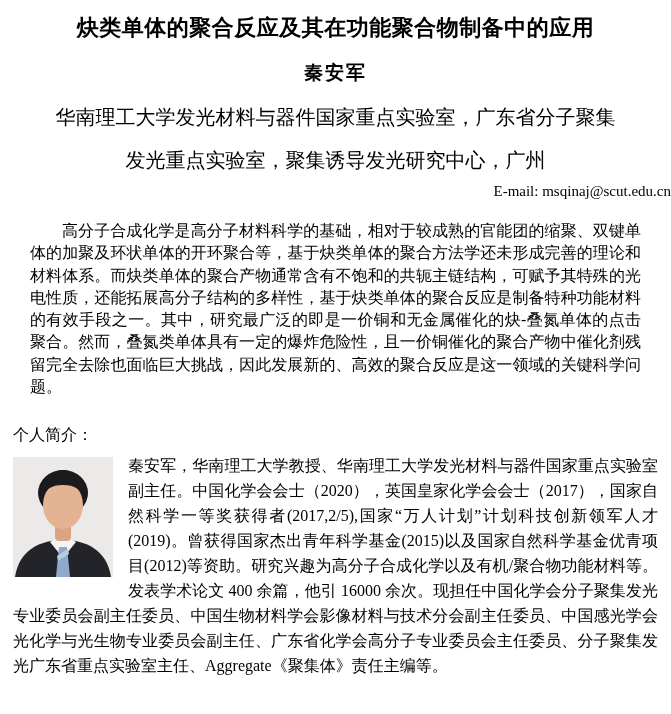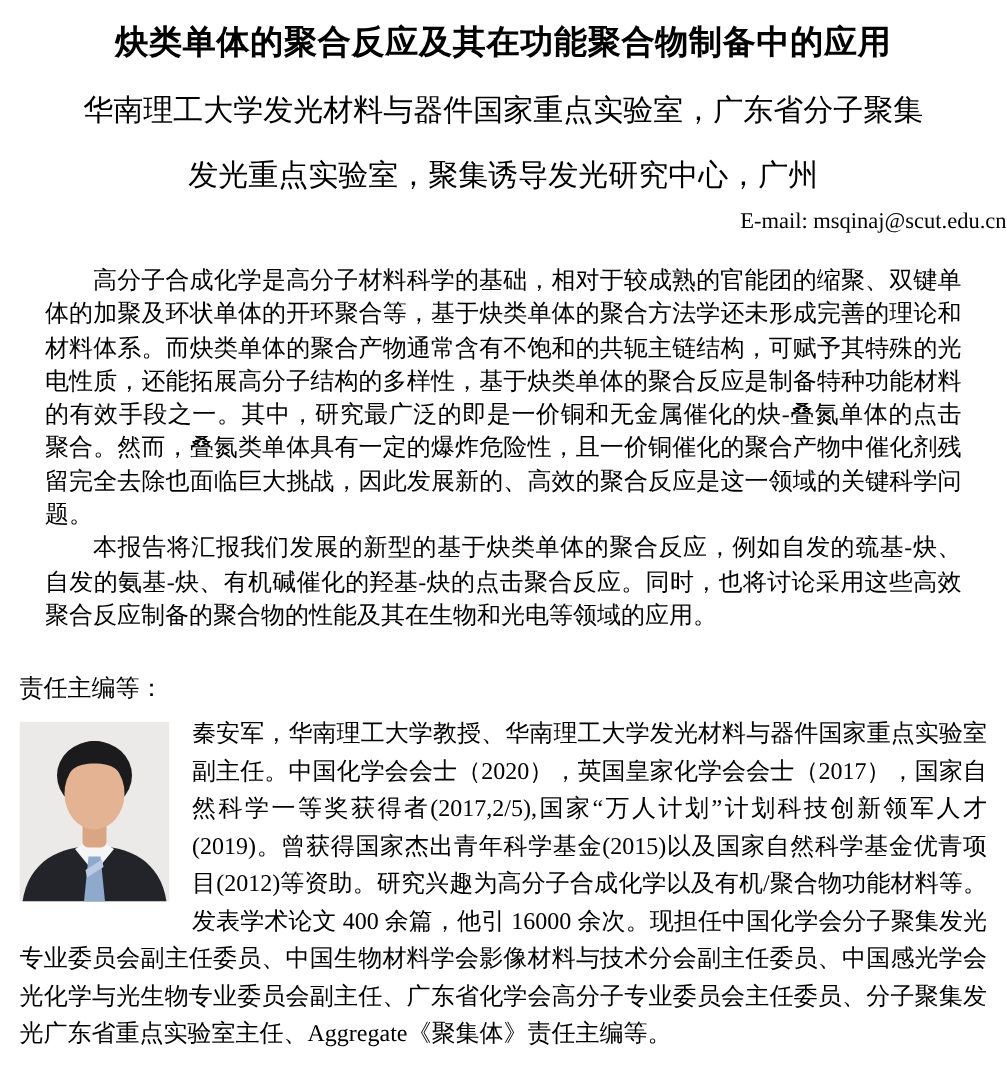--- a/index.html
+++ b/index.html
@@ -22,31 +22,31 @@
   .photo{float:left;display:block;width:100px;height:120px;margin:4px 15px 26px 0;}
   .photo svg{display:block;width:100%;height:100%;}
 </style>
 </head>
 <body>
 
 <div class="page">
 
   <h1 class="title">炔类单体的聚合反应及其在功能聚合物制备中的应用</h1>
 
+  <div class="author">秦安军</div>
 
   <div class="affiliation">华南理工大学发光材料与器件国家重点实验室，广东省分子聚集发光重点实验室，聚集诱导发光研究中心，广州</div>
 
   <div class="email">E-mail: msqinaj@scut.edu.cn</div>
 
   <div class="abstract">
     <p>高分子合成化学是高分子材料科学的基础，相对于较成熟的官能团的缩聚、双键单体的加聚及环状单体的开环聚合等，基于炔类单体的聚合方法学还未形成完善的理论和材料体系。而炔类单体的聚合产物通常含有不饱和的共轭主链结构，可赋予其特殊的光电性质，还能拓展高分子结构的多样性，基于炔类单体的聚合反应是制备特种功能材料的有效手段之一。其中，研究最广泛的即是一价铜和无金属催化的炔-叠氮单体的点击聚合。然而，叠氮类单体具有一定的爆炸危险性，且一价铜催化的聚合产物中催化剂残留完全去除也面临巨大挑战，因此发展新的、高效的聚合反应是这一领域的关键科学问题。</p>
-    <p>本报告将汇报我们发展的新型的基于炔类单体的聚合反应，例如自发的巯基-炔、自发的氨基-炔、有机碱催化的羟基-炔的点击聚合反应。同时，也将讨论采用这些高效聚合反应制备的聚合物的性能及其在生物和光电等领域的应用。</p>
   </div>
 
-  <div class="bio-heading">责任主编等：</div>
+  <div class="bio-heading">个人简介：</div>
 
   <div class="bio">
     <span class="photo">
       <svg viewBox="0 0 100 120" xmlns="http://www.w3.org/2000/svg">
         <rect x="0" y="0" width="100" height="120" fill="#ebeae8"></rect>
         <path d="M2,120 C6,93 27,83 50,83 C73,83 94,93 98,120 Z" fill="#23242a"></path>
         <path d="M37,85 L50,101 L63,85 L58,82 L42,82 Z" fill="#f5f5f5"></path>
         <path d="M46,90 L54,90 L57,120 L43,120 Z" fill="#8fa9cc"></path>
         <path d="M44,99 L55,92 L56,97 L45,104 Z" fill="#b9cbe2"></path>
         <rect x="42" y="66" width="16" height="18" rx="4" fill="#d9a583"></rect>

